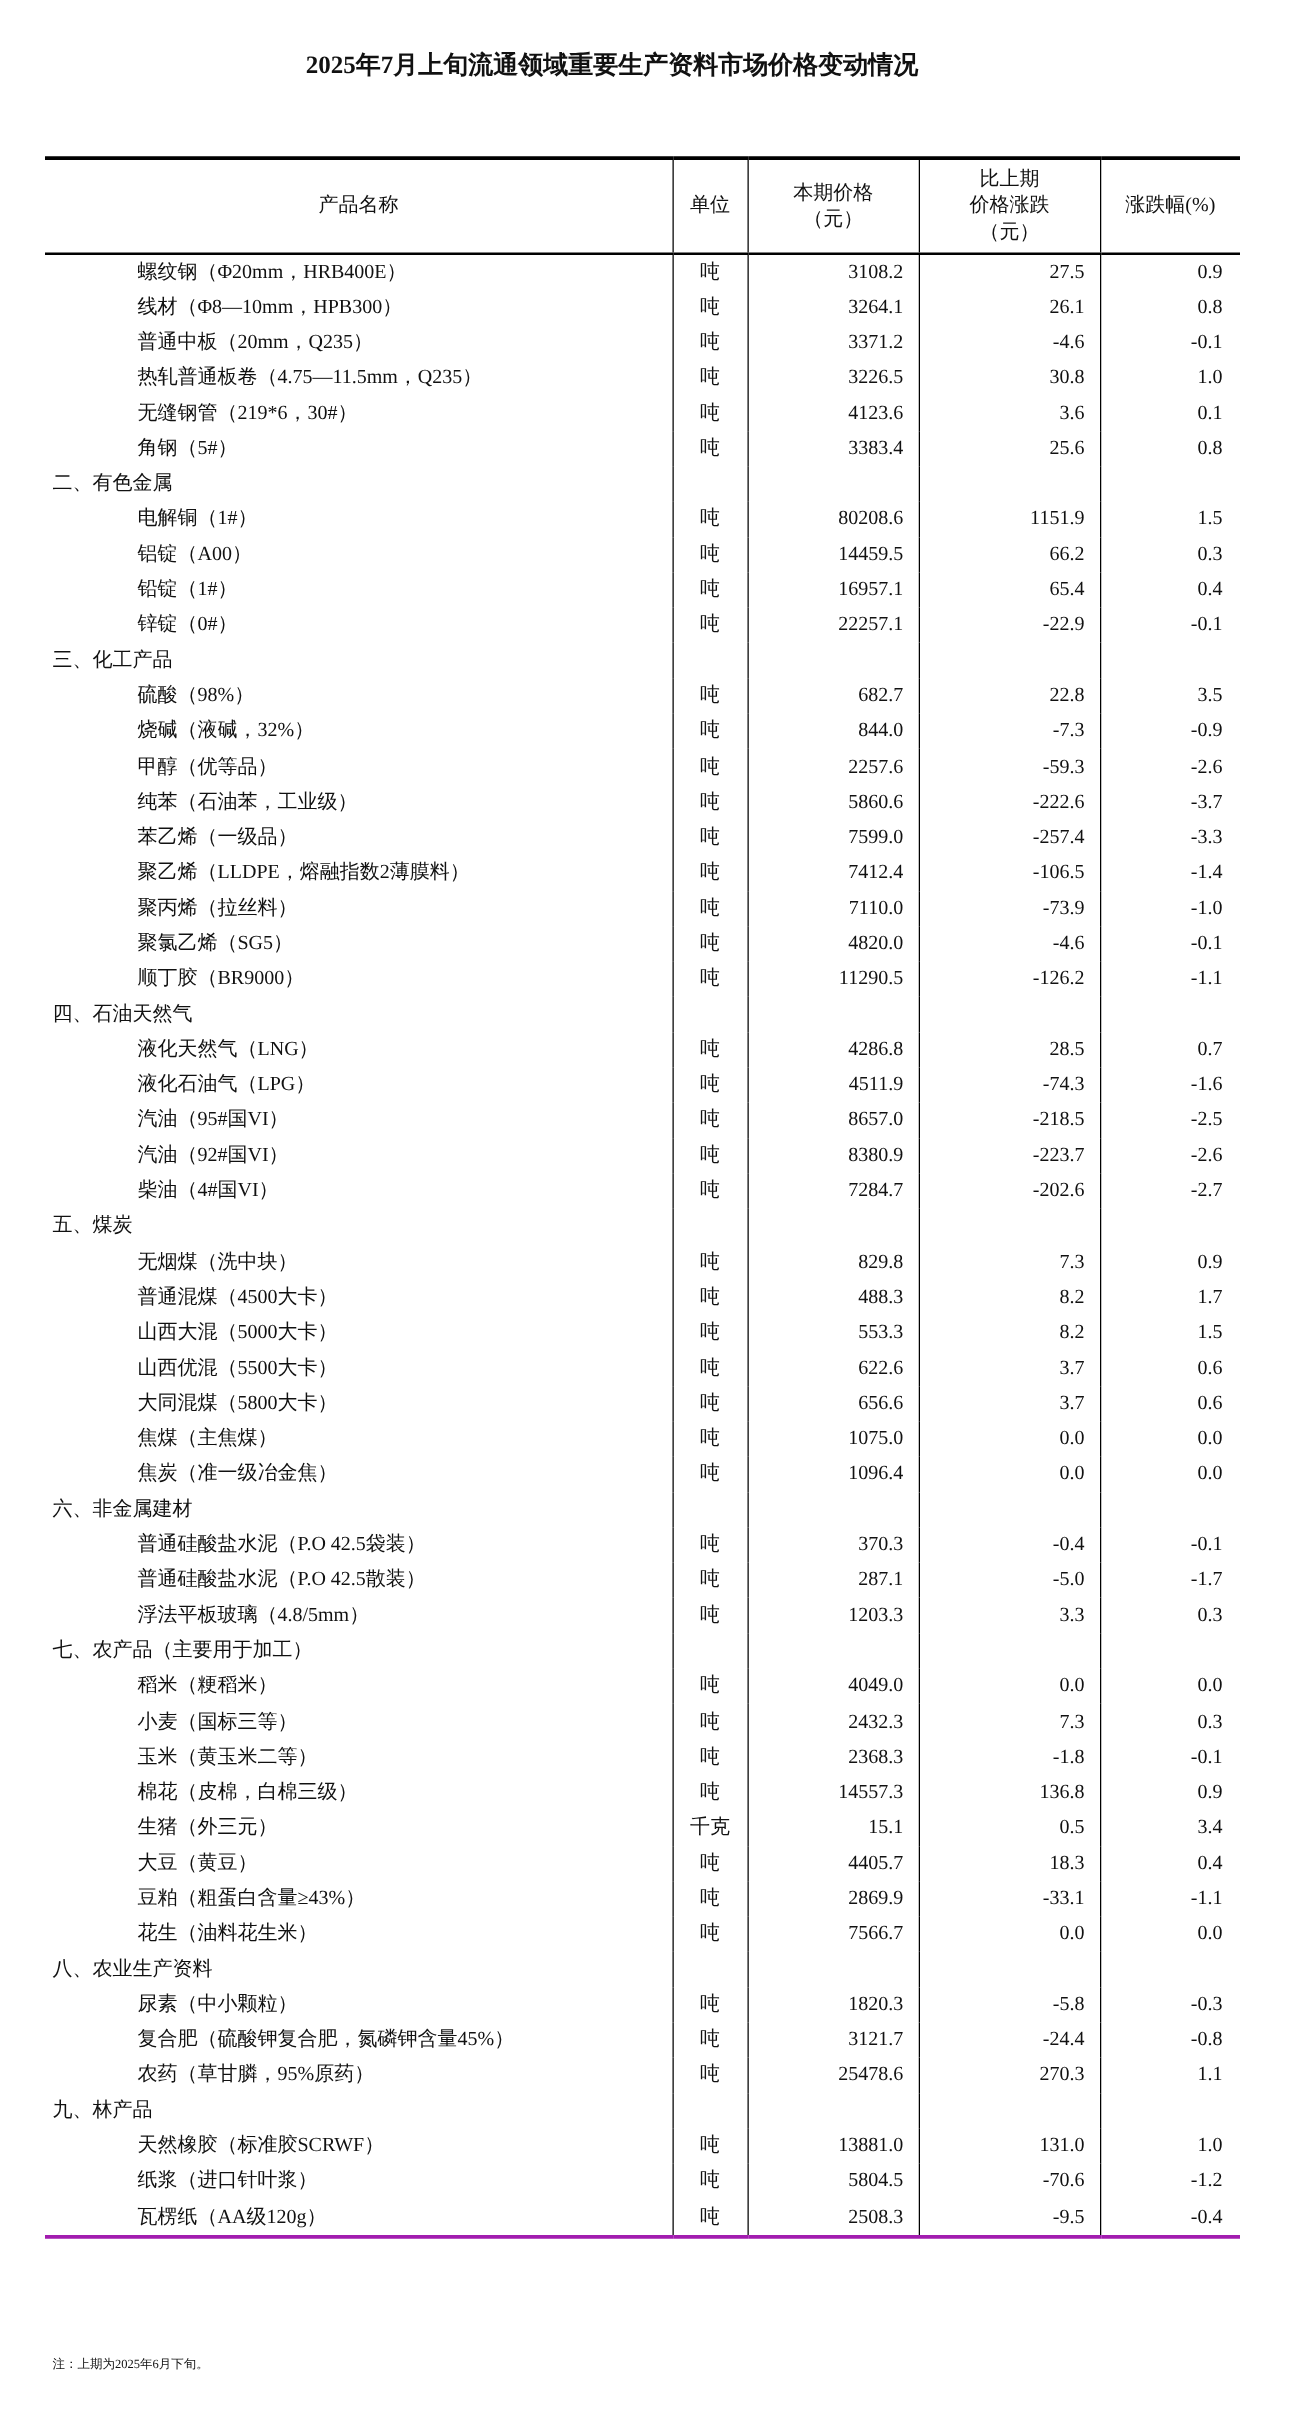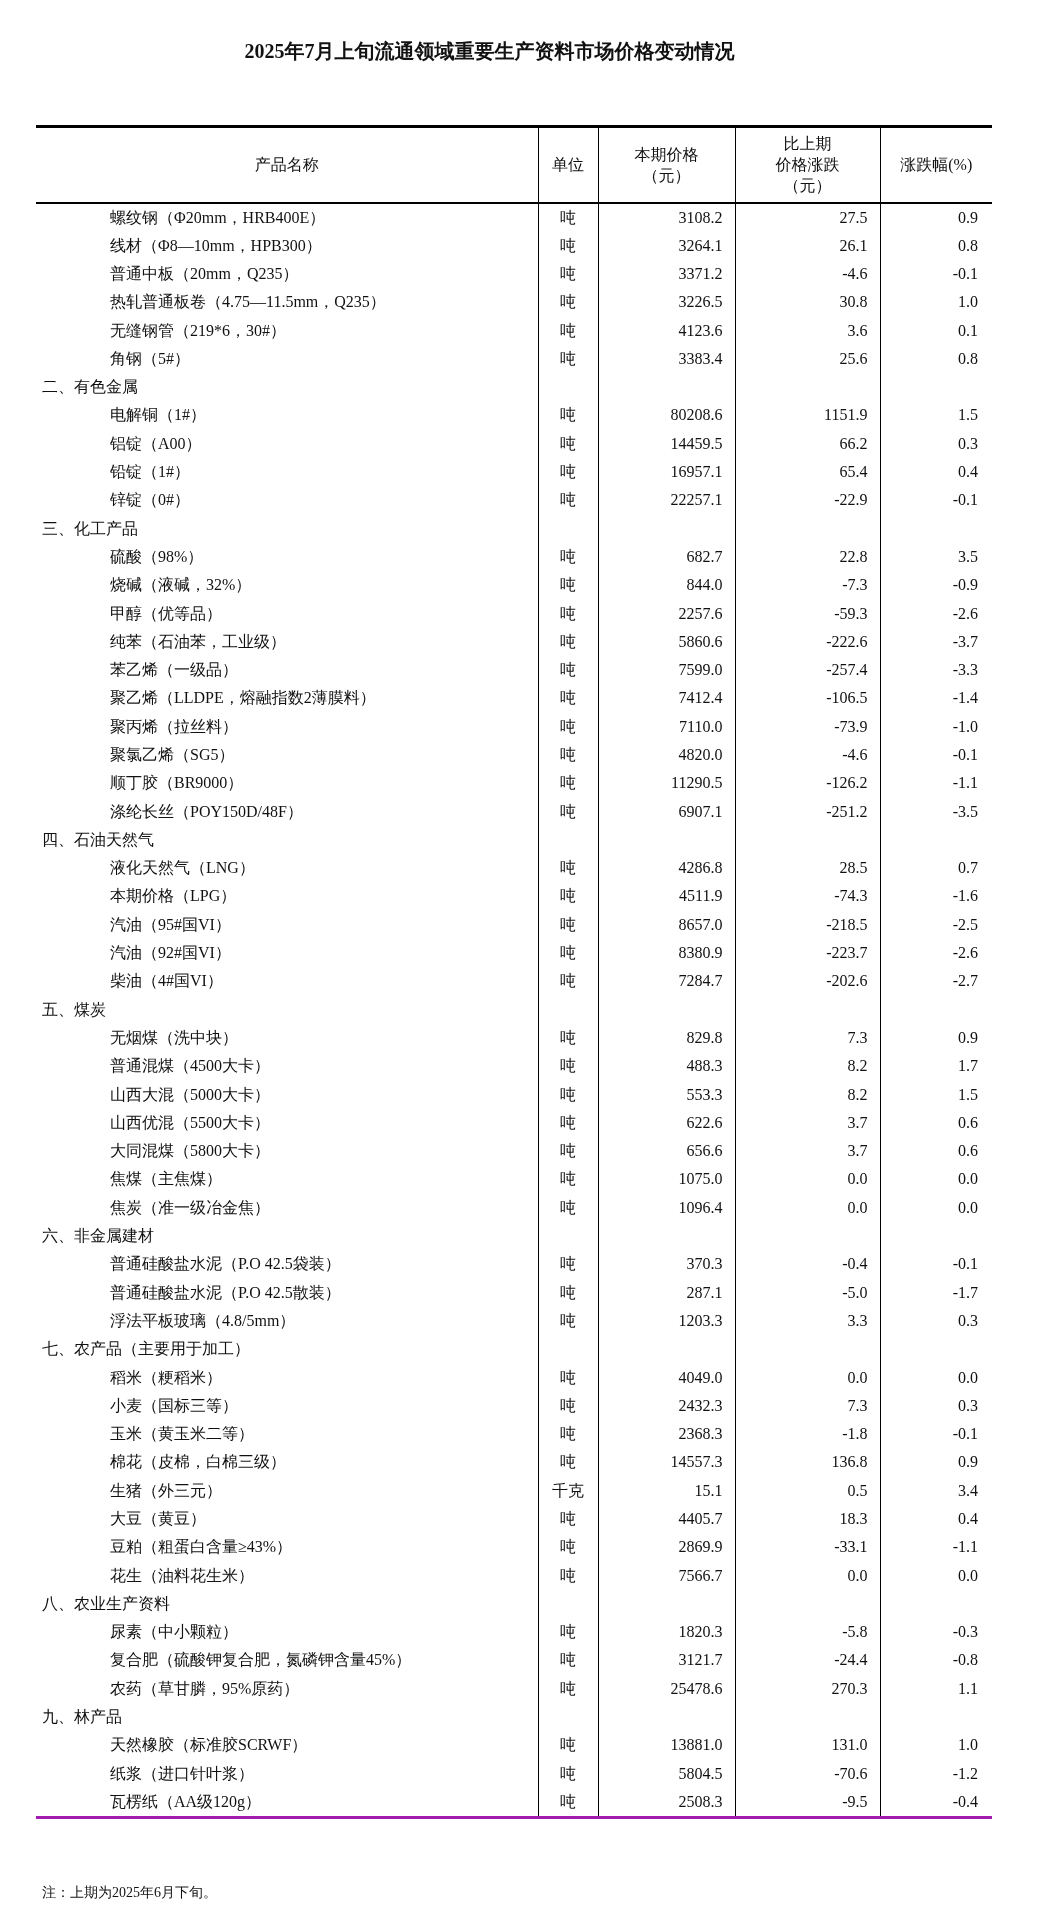--- a/index.html
+++ b/index.html
@@ -18,21 +18,21 @@
   tbody tr { height: 28.3px; }
   tbody td { padding: 0; line-height: 28px; white-space: nowrap; overflow: hidden; }
   tbody tr:last-child td { border-bottom: 3px solid #a21caf; }
   td.name-cat { padding-left: 6px; }
   td.name-item { padding-left: 74px; }
   td.unit { text-align: center; }
   td.num { text-align: right; }
   td.price { padding-right: 12px; }
   td.chg { padding-right: 12px; }
   td.pct { padding-right: 14px; }
-  .note { position: absolute; top: 1884px; left: 42px; font-size: 14px; }
+  .note { position: absolute; top: 1884px; left: 42px; font-size: 10px; }
 </style>
 </head>
 <body>
 
 <div class="title">2025年7月上旬流通领域重要生产资料市场价格变动情况</div>
 
 <table class="data">
   <colgroup>
     <col class="c-name">
       <col class="c-unit">
@@ -198,42 +198,35 @@
         <td class="num pct">-0.1</td>
       </tr>
       <tr>
         <td class="name-item">顺丁胶（BR9000）</td>
         <td class="unit">吨</td>
         <td class="num price">11290.5</td>
         <td class="num chg">-126.2</td>
         <td class="num pct">-1.1</td>
       </tr>
       <tr>
-        <td class="name-item">涤纶长丝（POY150D/48F）</td>
-        <td class="unit">吨</td>
-        <td class="num price">6907.1</td>
-        <td class="num chg">-251.2</td>
-        <td class="num pct">-3.5</td>
-      </tr>
-      <tr>
         <td class="name-cat">四、石油天然气</td>
         <td></td>
         <td></td>
         <td></td>
         <td></td>
       </tr>
       <tr>
         <td class="name-item">液化天然气（LNG）</td>
         <td class="unit">吨</td>
         <td class="num price">4286.8</td>
         <td class="num chg">28.5</td>
         <td class="num pct">0.7</td>
       </tr>
       <tr>
-        <td class="name-item">本期价格（LPG）</td>
+        <td class="name-item">液化石油气（LPG）</td>
         <td class="unit">吨</td>
         <td class="num price">4511.9</td>
         <td class="num chg">-74.3</td>
         <td class="num pct">-1.6</td>
       </tr>
       <tr>
         <td class="name-item">汽油（95#国VI）</td>
         <td class="unit">吨</td>
         <td class="num price">8657.0</td>
         <td class="num chg">-218.5</td>

